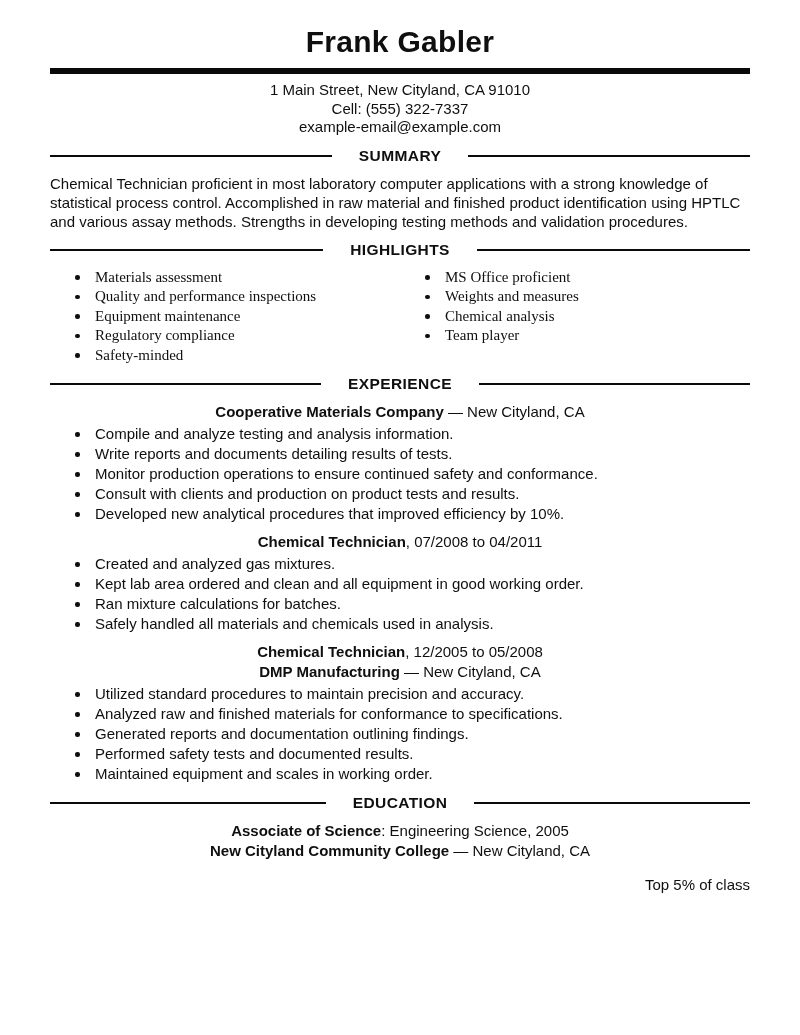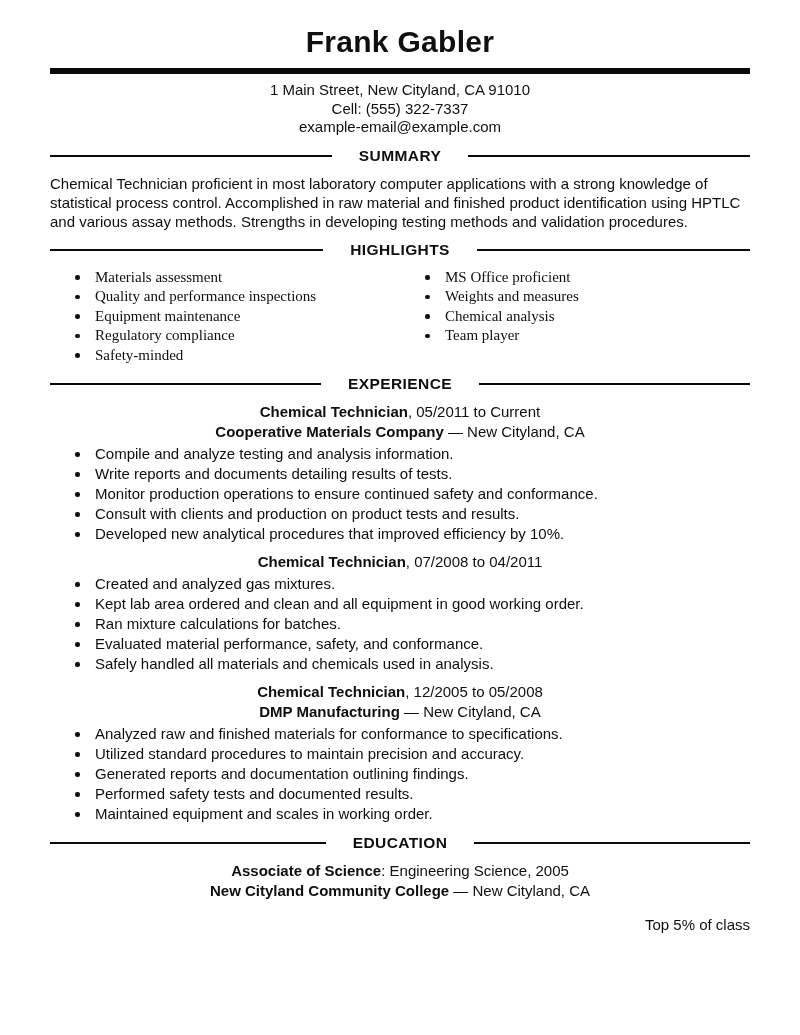--- a/index.html
+++ b/index.html
@@ -121,56 +121,54 @@
     </ul>
   </div>
 
   <div class="section-header">
     <span class="rule"></span>
     <span class="section-title">EXPERIENCE</span>
     <span class="rule"></span>
   </div>
 
   <div class="job">
-    <div class="centered-line"><span class="b">Chemical Technician</span><span>, 05/2011 to Current</span></div>
     <div class="centered-line">
       <span class="b">Cooperative Materials Company</span>
       <span>—</span>
       <span>New Cityland, CA</span>
     </div>
     <ul class="bullets">
       <li>Compile and analyze testing and analysis information.</li>
       <li>Write reports and documents detailing results of tests.</li>
       <li>Monitor production operations to ensure continued safety and conformance.</li>
       <li>Consult with clients and production on product tests and results.</li>
       <li>Developed new analytical procedures that improved efficiency by 10%.</li>
     </ul>
   </div>
 
   <div class="job">
     <div class="centered-line"><span class="b">Chemical Technician</span><span>, 07/2008 to 04/2011</span></div>
     <ul class="bullets">
       <li>Created and analyzed gas mixtures.</li>
       <li>Kept lab area ordered and clean and all equipment in good working order.</li>
       <li>Ran mixture calculations for batches.</li>
-      <li>Evaluated material performance, safety, and conformance.</li>
       <li>Safely handled all materials and chemicals used in analysis.</li>
     </ul>
   </div>
 
   <div class="job">
     <div class="centered-line"><span class="b">Chemical Technician</span><span>, 12/2005 to 05/2008</span></div>
     <div class="centered-line">
       <span class="b">DMP Manufacturing</span>
       <span>—</span>
       <span>New Cityland, CA</span>
     </div>
     <ul class="bullets">
+      <li>Utilized standard procedures to maintain precision and accuracy.</li>
       <li>Analyzed raw and finished materials for conformance to specifications.</li>
-      <li>Utilized standard procedures to maintain precision and accuracy.</li>
       <li>Generated reports and documentation outlining findings.</li>
       <li>Performed safety tests and documented results.</li>
       <li>Maintained equipment and scales in working order.</li>
     </ul>
   </div>
 
   <div class="section-header">
     <span class="rule"></span>
     <span class="section-title">EDUCATION</span>
     <span class="rule"></span>

